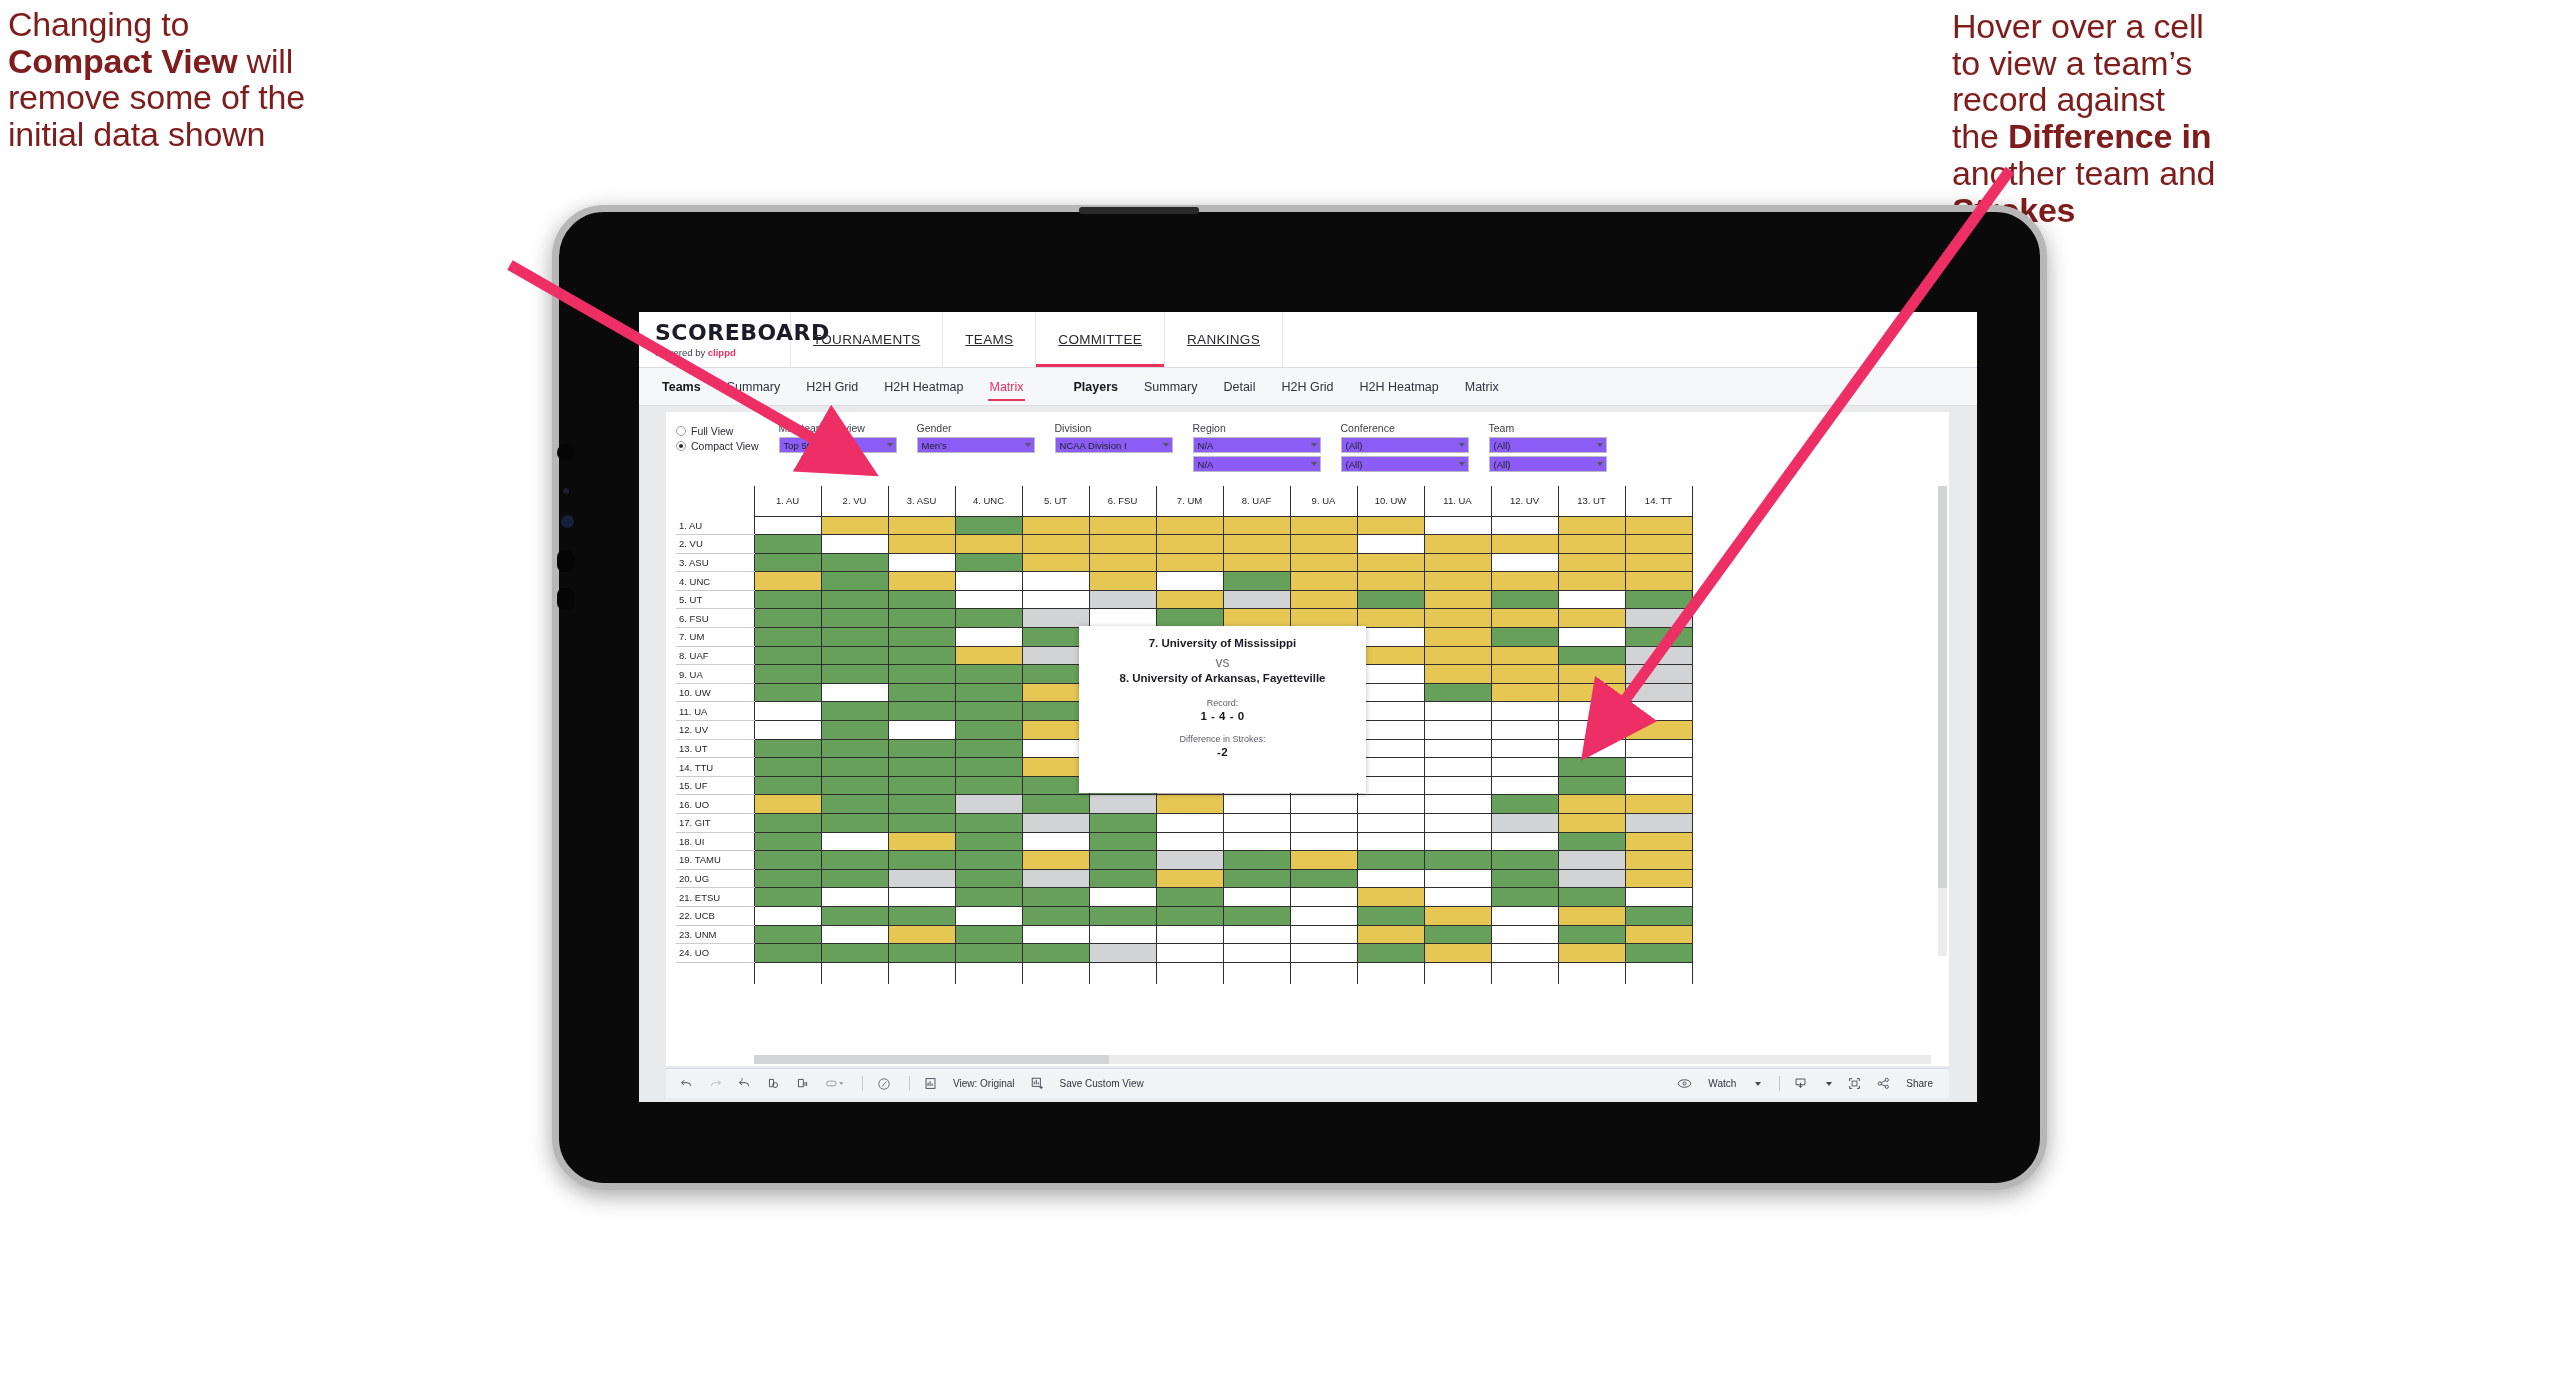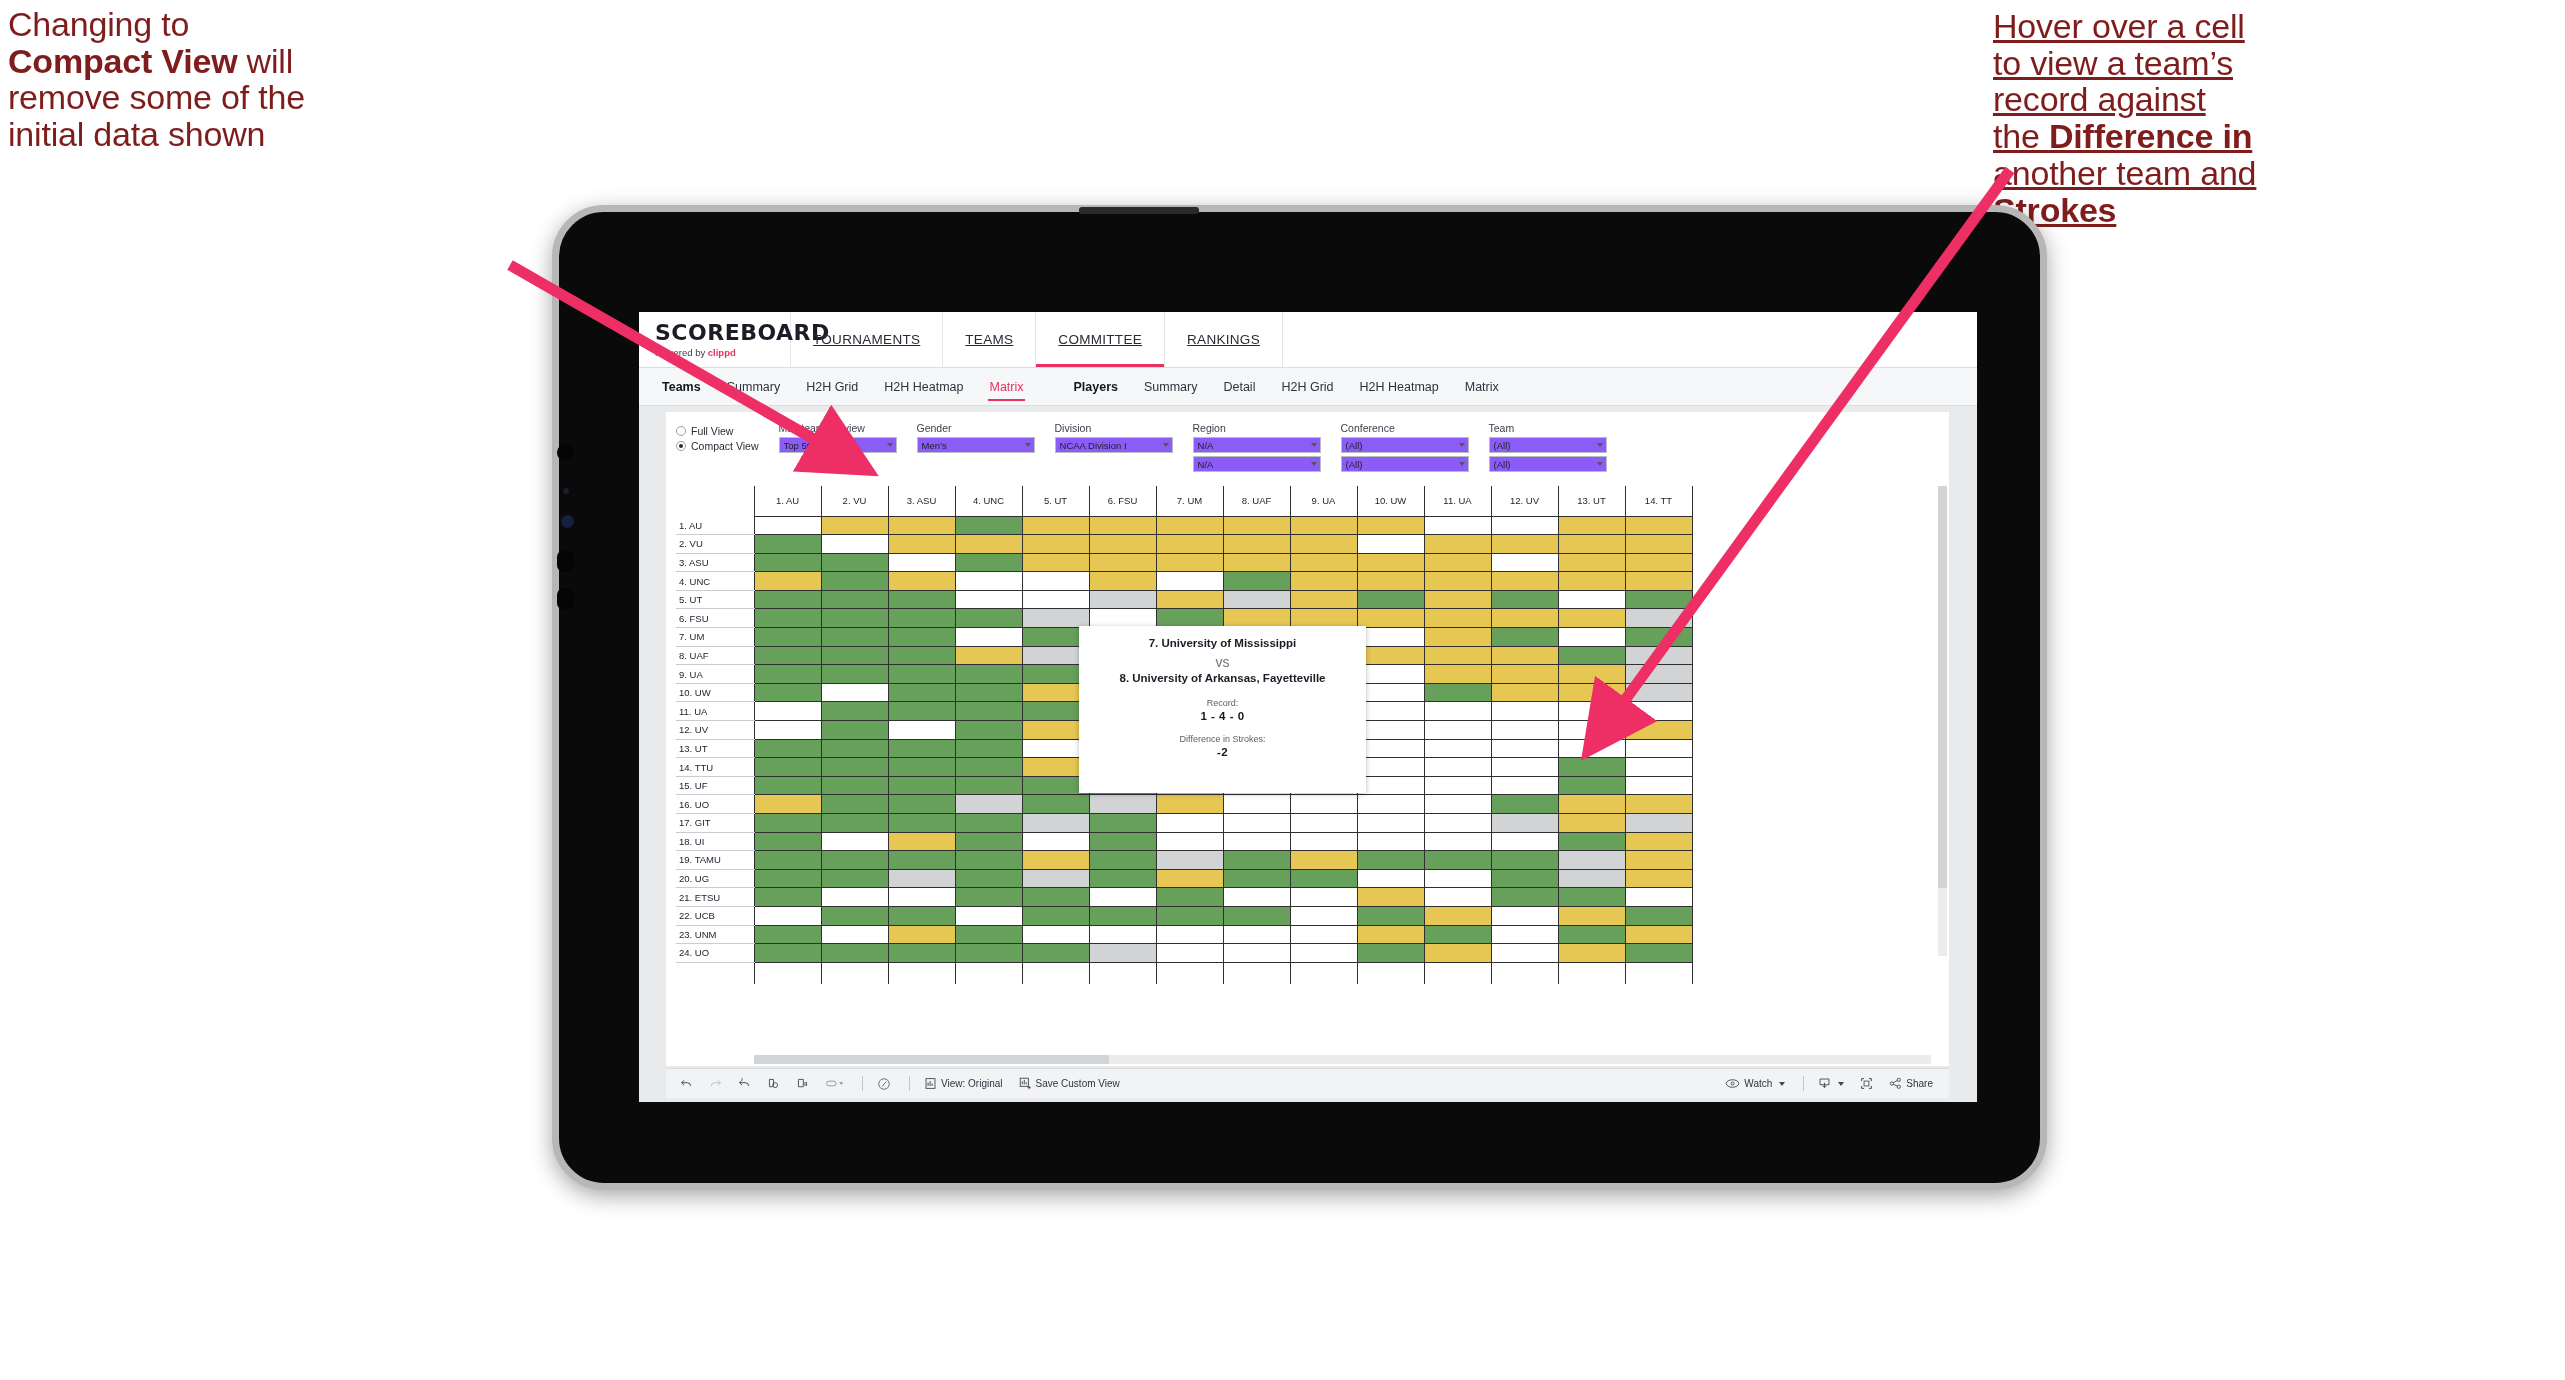--- a/index.html
+++ b/index.html
@@ -3,21 +3,21 @@
 <meta charset="utf-8">
 <style>
   * { box-sizing: border-box; margin:0; padding:0; }
   html,body { width:2565px; height:1380px; background:#ffffff; overflow:hidden; }
   body { font-family:"Liberation Sans", sans-serif; position:relative; }
 
   
   .anno { position:absolute; color:#7f1d1d; font-size:34px; line-height:1.08;
           letter-spacing:-0.2px; }
   #anno-left  { left:8px;  top:6px;  width:580px; }
-  #anno-right { left:1993px; top:8px; width:500px;text-decoration:underline; }
+  #anno-right { left:1952px; top:8px; width:500px; }
   .anno b { font-weight:700; }
 
   
   .arrow-svg { position:absolute; left:0; top:0; width:2565px; height:1380px;
                pointer-events:none; }
 
   
   #tablet { position:absolute; left:552px; top:205px; width:1495px; height:985px;
             background:#0a0a0a; border-radius:52px;
             border:7px solid #b7b7b7;
@@ -126,21 +126,21 @@
   #tooltip .vs { font-size:14px; color:#72727c; margin:2px 0 1px; }
   #tooltip .lab { font-size:9px; color:#5d5d68; margin-top:12px; }
   #tooltip .val { font-size:11.5px; color:#16161f; font-weight:700; margin-top:2px;
                   letter-spacing:.5px; }
 
   
   #toolbar { position:absolute; left:27px; right:28px; bottom:4px; height:30px;
              background:#f2f3f5; border-top:1px solid #d7dade;
              display:flex; align-items:center; padding-left:14px; font-size:10px;
              color:#32323e; }
-  .tbi { display:flex; align-items:center; gap:4px; margin-right:16px; cursor:pointer;
+  .tbi { display:flex; align-items:center; gap:16px; margin-right:16px; cursor:pointer;
          white-space:nowrap; }
   .tbsep { width:1px; height:15px; background:#c4c7cc; margin:0 14px 0 2px; }
   .tbi svg { display:block; }
   #tb-flex { flex:1; }
 </style>
 </head>
 <body>
 
 <div class="anno" id="anno-left">
   <div>Changing to</div>

